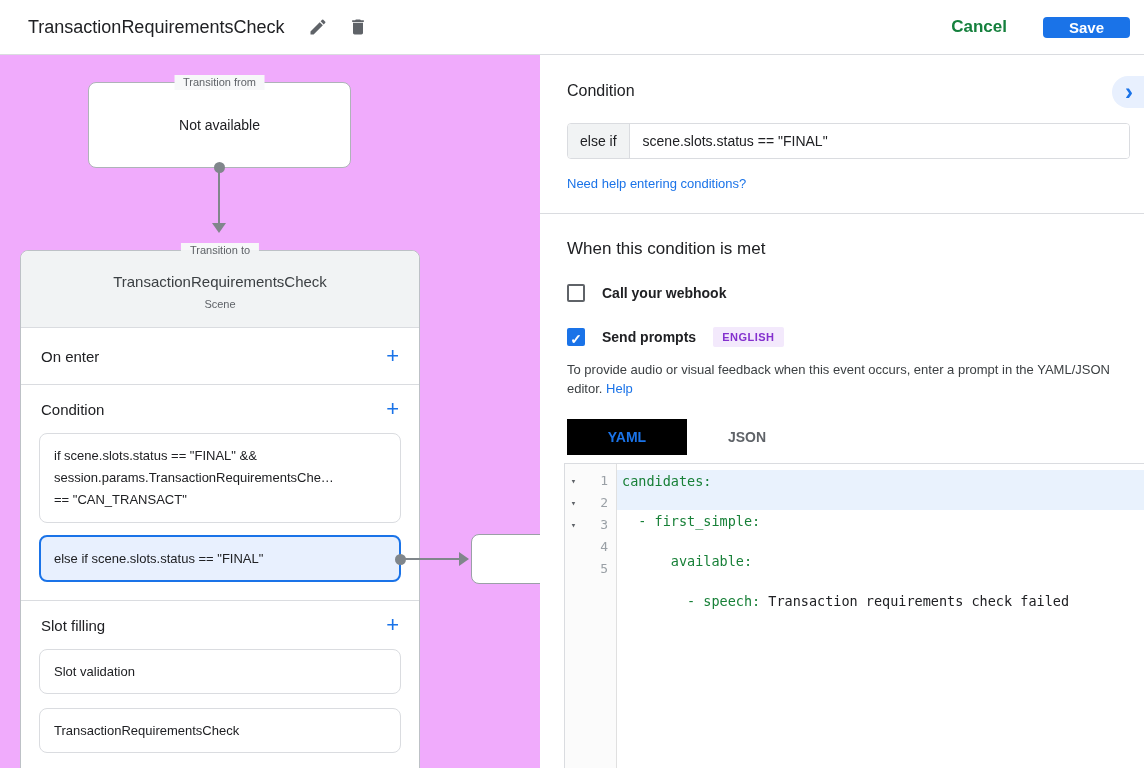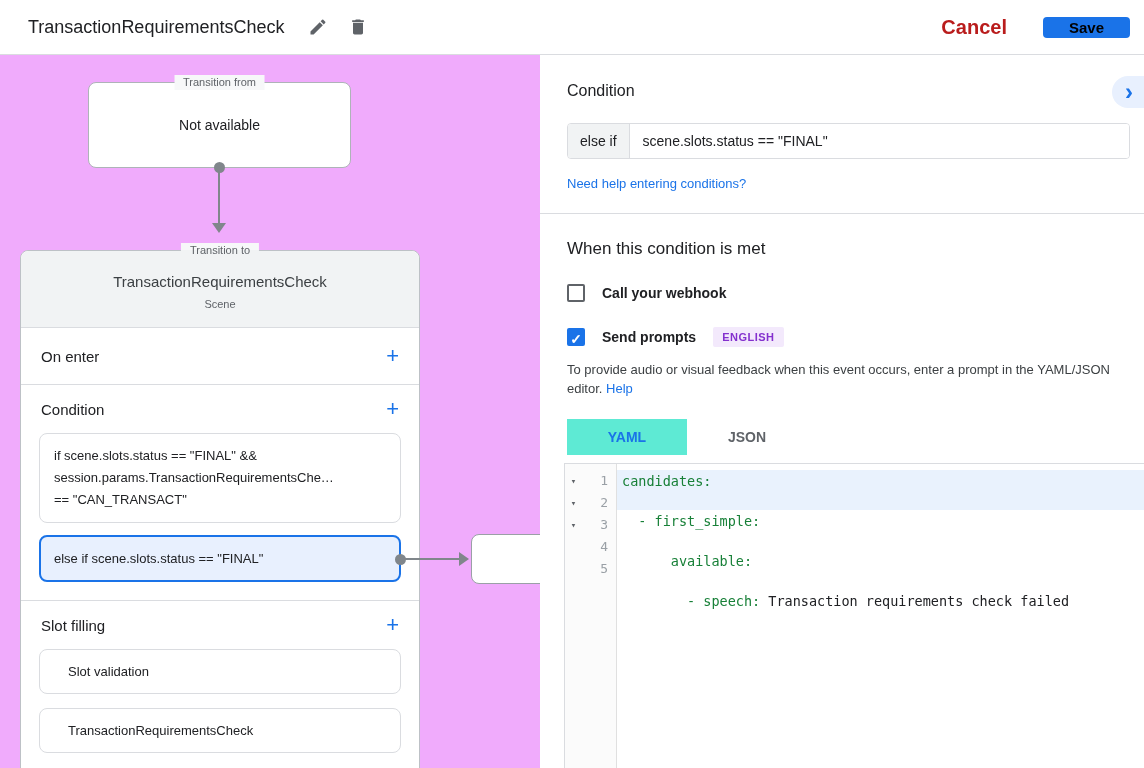--- a/index.html
+++ b/index.html
@@ -8,23 +8,23 @@
 
   
   .topbar { height: 55px; background: #fff; border-bottom: 1px solid #dadce0;
             display: flex; align-items: center; padding: 0 14px 0 28px; }
   .topbar-title { font-size: 18px; color: #202124; }
   .icon-btn { background: none; border: none; cursor: pointer; padding: 4px; display: flex; align-items: center; }
   .icon-btn svg { fill: #5f6368; width: 20px; height: 20px; }
   .icon-btn.edit { margin-left: 20px; }
   .icon-btn.delete { margin-left: 12px; }
   .topbar-spacer { flex: 1; }
-  .cancel-btn { background: none; border: none; color: #b91c1c; font-size: 20px; font-weight: bold;
+  .cancel-btn { background: none; border: none; color: #15803d; font-size: 17px; font-weight: bold;
                 font-family: inherit; cursor: pointer; margin-right: 36px; }
-  .save-btn { background: #1a73e8; border: none; color: #000000; font-size: 15px; font-weight: bold;
+  .save-btn { background: #1a73e8; border: none; color: #ffffff; font-size: 15px; font-weight: bold;
               font-family: inherit; cursor: pointer; border-radius: 4px; padding: 2px 26px; }
 
   
   .main { display: flex; height: 713px; }
 
   
   .canvas { width: 540px; background: #f0abfc; position: relative; overflow: hidden; flex: none; }
 
   .tfrom-box { position: absolute; left: 88px; top: 27px; width: 263px; height: 86px;
                background: #fff; border: 1px solid #aeb3b8; border-radius: 8px;
@@ -67,21 +67,21 @@
                background: #80868b; border-radius: 50%; z-index: 2; }
   .hconn-line { position: absolute; left: calc(100% + 4px); top: 50%; margin-top: -1px;
                 width: 57px; height: 2px; background: #80868b; }
   .hconn-arrow { position: absolute; left: calc(100% + 60px); top: 50%; margin-top: -7px;
                  width: 0; height: 0; border-top: 7px solid transparent; border-bottom: 7px solid transparent;
                  border-left: 10px solid #80868b; }
   .target-box { position: absolute; left: calc(100% + 72px); top: 50%; transform: translateY(-50%);
                 width: 110px; height: 50px; background: #fff; border: 1px solid #9aa0a6; border-radius: 8px; }
 
   .slot-box { border: 1px solid #dadce0; border-radius: 8px; background: #fff;
-              padding: 14px 28px; font-size: 13px; color: #202124; }
+              padding: 14px 14px; font-size: 13px; color: #202124; }
   .slot-box + .slot-box { margin-top: 14px; }
 
   
   .panel { flex: 1; background: #fff; position: relative; overflow: hidden;
            display: flex; flex-direction: column; }
   .panel-top { padding: 27px 14px 0 27px; }
   .panel-heading { font-size: 16px; color: #202124; font-weight: normal; }
   .collapse-btn { position: absolute; top: 21px; right: -18px; width: 50px; height: 32px;
                   border: none; border-radius: 16px; background: #e8f0fe; color: #1a73e8;
                   font-size: 24px; font-weight: bold; cursor: pointer; text-align: left;
@@ -106,21 +106,21 @@
   .check-label { font-size: 14px; font-weight: bold; color: #202124; margin-left: 17px; cursor: pointer; text-align: center; }
   .lang-badge { margin-left: 17px; background: #f3e9fc; color: #8430ce; font-size: 11px; font-weight: bold;
                 letter-spacing: 0.5px; padding: 4px 9px; border-radius: 2px; }
   .prompt-desc { margin-top: 13px; font-size: 13px; line-height: 19px; color: #3c4043; max-width: 578px; }
   .prompt-desc .inline-link { color: #1a73e8; text-decoration: none; cursor: pointer; }
 
   .tabs { display: flex; margin-top: 21px; }
   .tab { width: 120px; height: 36px; display: flex; align-items: center; justify-content: center;
          font-size: 14px; font-weight: bold; color: #5f6368; cursor: pointer; background: transparent;
          border: none; font-family: inherit; }
-  .tab.active { background: #5eead4; color: #1a73e8; }
+  .tab.active { background: #000000; color: #1a73e8; }
 
   
   .editor { flex: 1; min-height: 0; margin-left: 24px; margin-top: 8px; border-top: 1px solid #dadce0;
             border-left: 1px solid #dadce0; display: flex;
             font-family: "DejaVu Sans Mono", "Liberation Mono", monospace; font-size: 13.5px; }
   .gutter { width: 52px; flex: none; background: #fbfbfb; border-right: 1px solid #e0e0e0; padding-top: 6px; }
   .gutter-row { display: flex; height: 22px; line-height: 22px; align-items: center; }
   .fold-arrow { width: 17px; text-align: center; font-size: 9px; color: #5f6368; cursor: pointer; }
   .line-num { flex: 1; text-align: right; padding-right: 8px; color: #9aa0a6; font-size: 13px; }
   .code-area { flex: 1; padding-top: 6px; overflow: hidden; cursor: text; }

